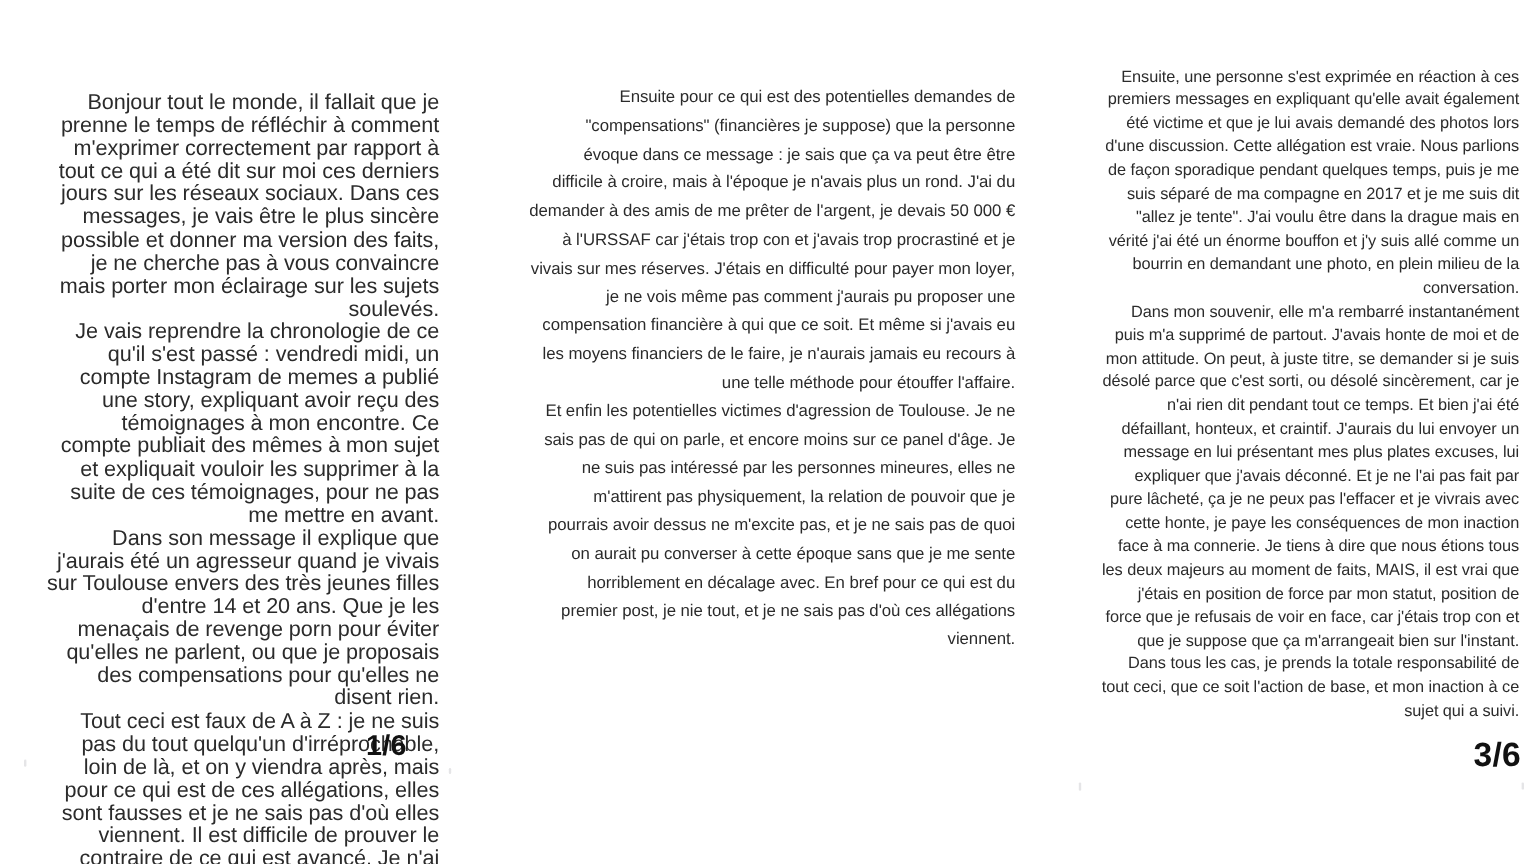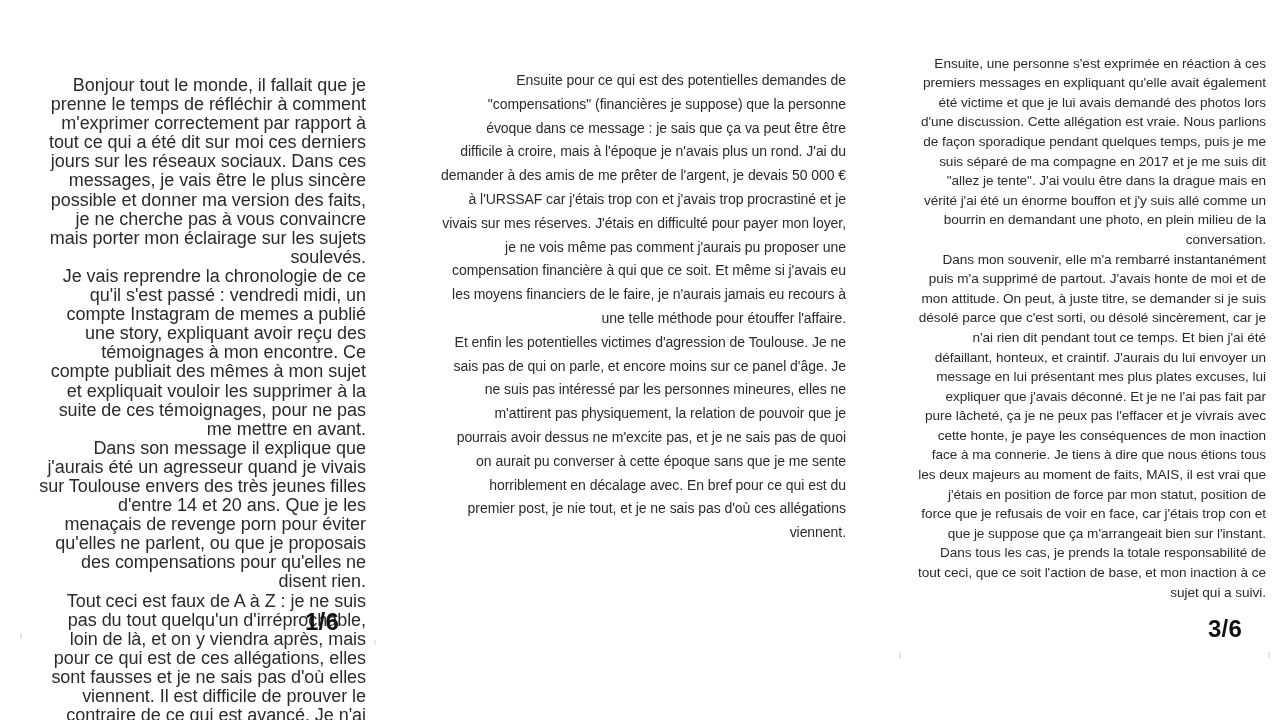--- a/index.html
+++ b/index.html
@@ -92,23 +92,23 @@
   #panel-three .page-body {
     position: absolute;
     left: 58px;
     top: 40px;
     width: 348px;
     font-size: 13.6px;
     line-height: 19.6px;
     letter-spacing: -0.05px;
   }
   #panel-three .page-number {
-    left: 348px;
+    left: 368px;
     top: 616px;
-    font-size: 24px;
+    font-size: 28px;
     line-height: 26px;
   }
 
   
   .speckle {
     position: absolute;
     background: #cfcfd4;
     opacity: 0.55;
     border-radius: 1px;
     pointer-events: none;

